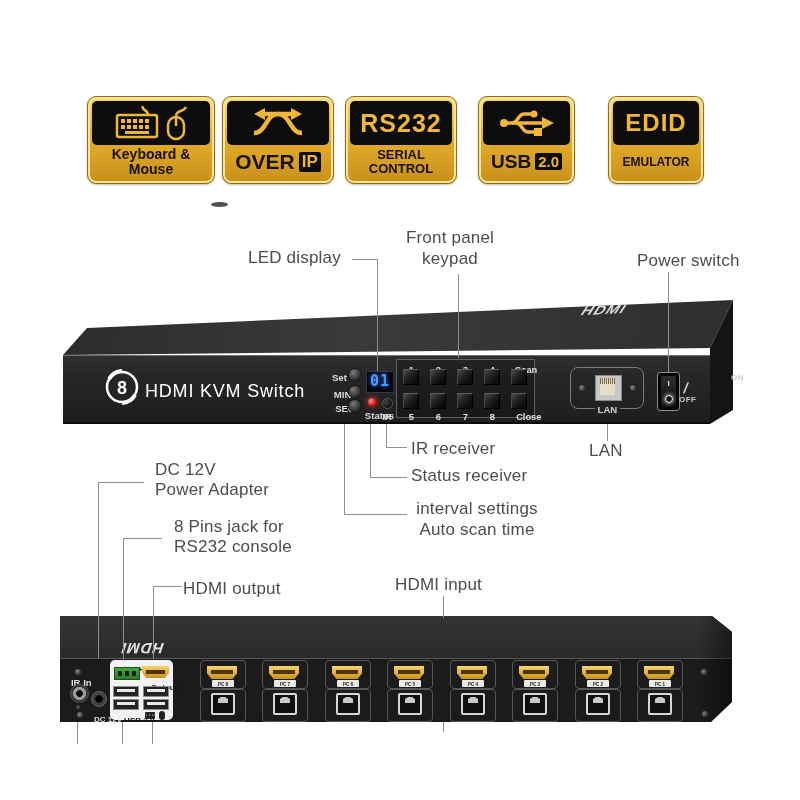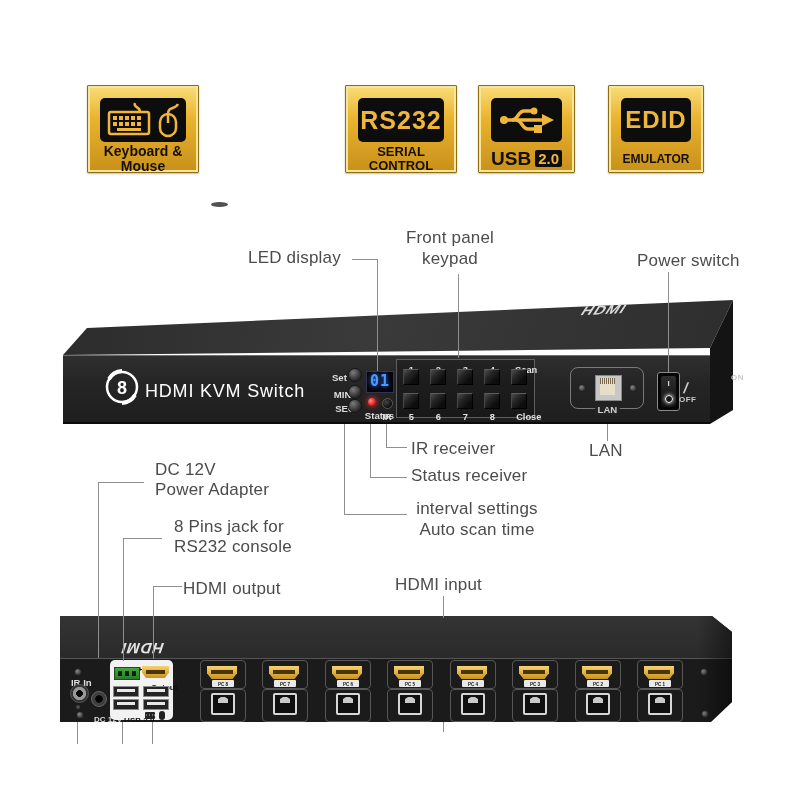--- a/index.html
+++ b/index.html
@@ -1,21 +1,21 @@
 <!DOCTYPE html>
 <html><head>
 <meta charset="utf-8">
 <style>
   html,body{margin:0;padding:0;background:#fff;}
   #stage{position:relative;width:800px;height:800px;background:#ffffff;overflow:hidden;
          font-family:"Liberation Sans",sans-serif;}
   
-  .badge{position:absolute;top:85px;height:88px;box-sizing:border-box;
+  .badge{position:absolute;top:96px;height:88px;box-sizing:border-box;
          background:linear-gradient(180deg,#f9dd78 0%,#eab32f 38%,#c8901a 100%);
-         border:1px solid #8f6c10;border-radius:1px;padding:12px;
+         border:1px solid #8f6c10;border-radius:9px;padding:4px;
          box-shadow:inset 0 0 0 2px #f6e59c,0 1px 2px rgba(0,0,0,.25);}
   .bpanel{background:#0d0d0d;border-radius:5px;height:44px;display:flex;align-items:center;justify-content:center;overflow:hidden;}
   .bpanel-text{color:#f0b63a;font-weight:bold;letter-spacing:1px;}
   .blabel{height:33px;display:flex;flex-direction:column;align-items:center;justify-content:center;
           color:#161001;font-weight:bold;text-align:center;}
   .brow{height:33px;display:flex;align-items:center;justify-content:center;color:#161001;font-weight:bold;}
   .bchip{background:#0d0d0d;color:#f0b63a;border-radius:2px;padding:0 3px;margin-left:4px;}
   
   .anno{position:absolute;font-size:17px;color:#4c4c4c;letter-spacing:.2px;z-index:6;white-space:nowrap;}
   .anno.center{text-align:center;}
@@ -117,21 +117,21 @@
   #dcjack{position:absolute;left:31px;top:75px;width:14px;height:14px;border-radius:50%;border:1px solid #666;
           background:radial-gradient(circle,#050505 0 35%,#3f3f3f 40% 75%,#181818 80%);}
   .stray{position:absolute;left:211px;top:202px;width:17px;height:5px;border-radius:50%;background:#333;opacity:.85;}
   svg{display:block;}
 </style>
 </head>
 <body>
 
 <div id="stage">
 
-  <div class="badge" style="left:87px;width:112px">
+  <div class="badge" style="left:87px;width:128px">
     <div class="bpanel">
       <svg width="74" height="36" viewBox="0 0 74 36">
         <g stroke="#F0B63A" stroke-width="2.5" fill="none">
           <rect x="3" y="10" width="40" height="22" rx="2"></rect>
           <path d="M34,10 C34,4 27,6 29,1"></path>
           <rect x="54" y="12" width="16" height="22" rx="8"></rect>
           <path d="M62,12 L62,21"></path>
           <path d="M62,12 C62,4 69,8 72,2"></path>
         </g>
         <g fill="#F0B63A">
@@ -148,20 +148,36 @@
           <rect x="11" y="26" width="24" height="3"></rect>
         </g>
       </svg>
     </div>
     <div class="blabel" style="font-size:14px;line-height:15px;">
       <div>Keyboard &amp;</div>
       <div>Mouse</div>
     </div>
   </div>
 
+  <div class="badge" style="left:222px;width:112px">
+    <div class="bpanel">
+      <svg width="60" height="32" viewBox="0 0 60 32">
+        <g stroke="#F0B63A" stroke-width="4.5" fill="none">
+          <path d="M6,26 C18,26 18,7 30,7 L44,7"></path>
+          <path d="M54,26 C42,26 42,7 30,7 L16,7"></path>
+        </g>
+        <polygon points="43,1 43,13 54,7" fill="#F0B63A"></polygon>
+        <polygon points="17,1 17,13 6,7" fill="#F0B63A"></polygon>
+      </svg>
+    </div>
+    <div class="brow">
+      <span style="font-size:21px;">OVER</span>
+      <span class="bchip" style="font-size:17px;">IP</span>
+    </div>
+  </div>
 
   <div class="badge" style="left:345px;width:112px">
     <div class="bpanel">
       <span class="bpanel-text" style="font-size:25px;">RS232</span>
     </div>
     <div class="blabel" style="font-size:13px;line-height:14px;">
       <div>SERIAL</div>
       <div>CONTROL</div>
     </div>
   </div>

